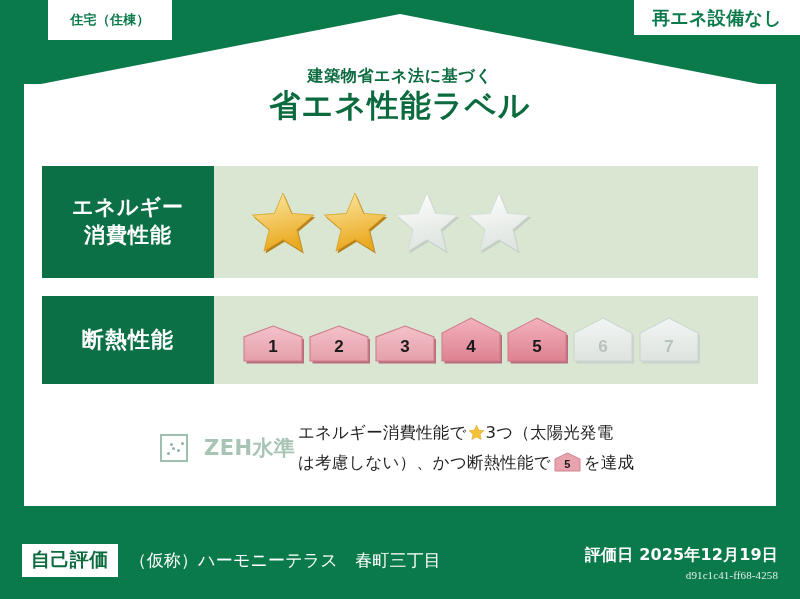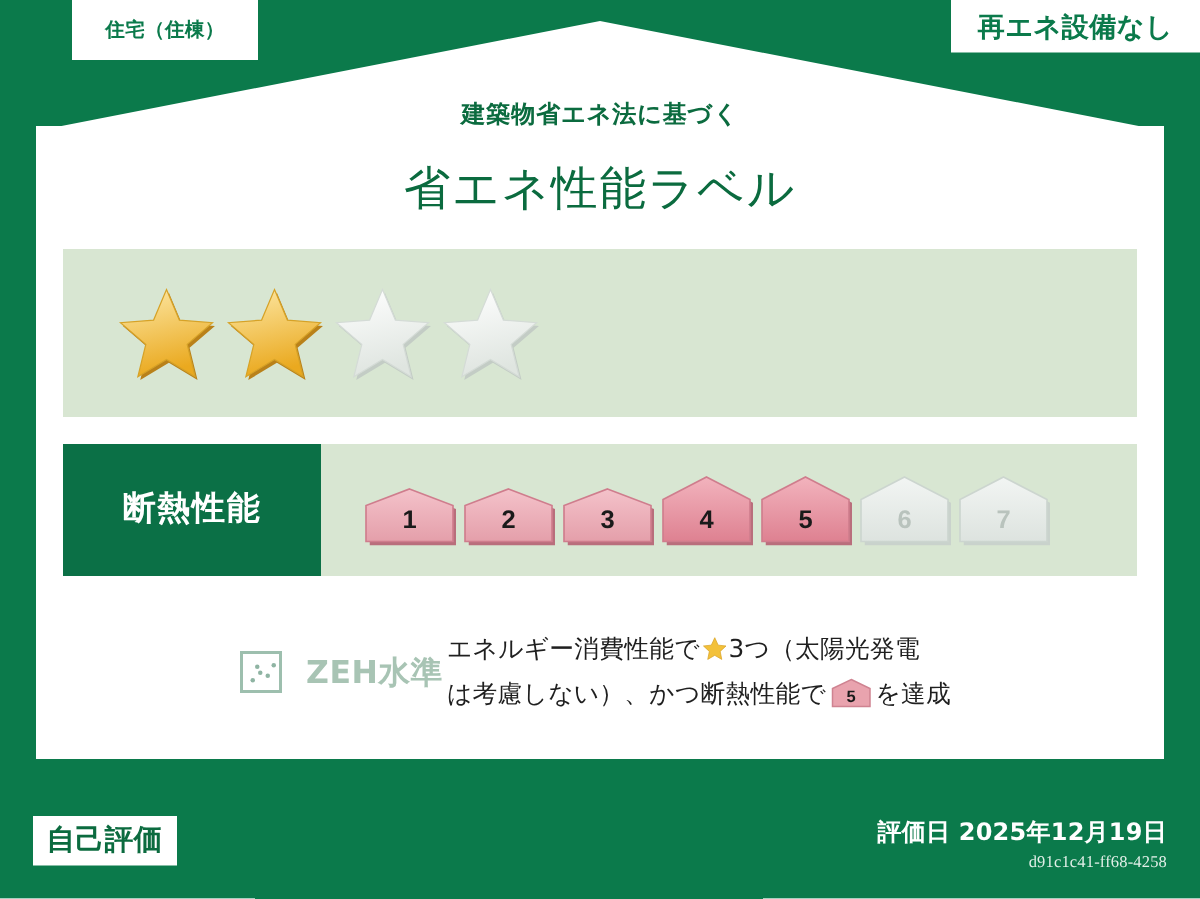--- a/index.html
+++ b/index.html
@@ -54,21 +54,21 @@
   }
   .badge-left{left:0;width:124px;height:40px;font-size:13px;margin-left:48px;}
   .badge-right{right:0;width:166px;height:35px;font-size:18px;}
 
   
   .title-block{
     position:absolute;left:0;top:66px;width:800px;
     text-align:center;color:#0b6b3f;
   }
   .title-sub{font-size:16px;font-weight:bold;letter-spacing:.04em;line-height:1.3;}
-  .title-main{font-size:31px;font-weight:normal;letter-spacing:.04em;margin-top:21px;line-height:1.2;}
+  .title-main{font-size:31px;font-weight:bold;letter-spacing:.04em;margin-top:0;line-height:1.2;}
 
   
   .row{
     position:absolute;left:42px;width:716px;
     display:flex;align-items:stretch;
   }
   .row-energy{top:166px;height:112px;}
   .row-insul{top:296px;height:88px;}
 
   .row-label{
@@ -175,20 +175,24 @@
 
   <div class="corner-badge badge-left">住宅（住棟）</div>
   <div class="corner-badge badge-right">再エネ設備なし</div>
 
   <div class="title-block">
     <div class="title-sub">建築物省エネ法に基づく</div>
     <div class="title-main">省エネ性能ラベル</div>
   </div>
 
   <div class="row row-energy">
+    <div class="row-label">
+      <span>エネルギー</span>
+      <span>消費性能</span>
+    </div>
     <div class="row-value">
       <div class="stars" id="stars-holder">
           <svg width="66" height="64" viewBox="0 0 64 64" class="star">
             <defs>
               <linearGradient id="sg0" x1="0" y1="0" x2="0.25" y2="1">
                 <stop offset="0%" stop-color="#fde9a8"></stop>
                 <stop offset="100%" stop-color="#eaa91f"></stop>
               </linearGradient>
             </defs>
             <polygon points="32,3 40.6,23.4 62.7,25.1 45.8,39.6 51.1,61.2 32,49.6 12.9,61.2 18.2,39.6 1.3,25.1 23.4,23.4" fill="#b9811a" transform="translate(1.6,2.2)"></polygon>
@@ -324,20 +328,21 @@
       <span>は考慮しない）、かつ断熱性能で</span><span class="inline-grade"><svg width="27" height="20" viewBox="0 0 27 20">
             <polygon points="13.5,1 26,7 26,19 1,19 1,7" fill="#e9a3ae" stroke="#cf8391" stroke-width="1"></polygon>
             <text x="13.5" y="16" font-size="11" font-family="Liberation Sans, sans-serif" font-weight="bold" fill="#1a1a1a" text-anchor="middle" id="inline-grade-text">5</text>
           </svg></span><span>を達成</span>
     </div>
   </div>
 
   <div class="footer">
     <div class="footer-left">
       <span class="eval-badge">自己評価</span>
+      <span class="bldg-name">（仮称）ハーモニーテラス　春町三丁目</span>
     </div>
     <div class="footer-right">
       <div class="eval-date">評価日 2025年12月19日</div>
       <div class="eval-id">d91c1c41-ff68-4258</div>
     </div>
   </div>
 
 </div>
 
 </body></html>

